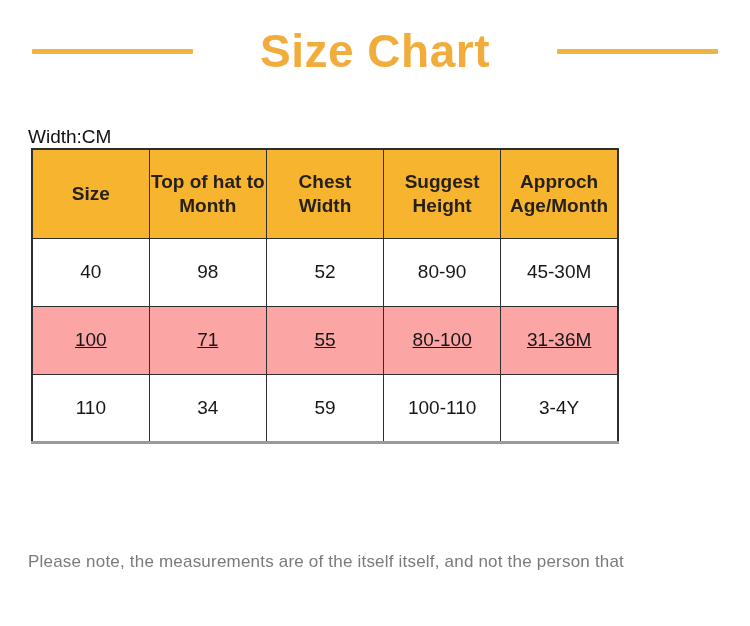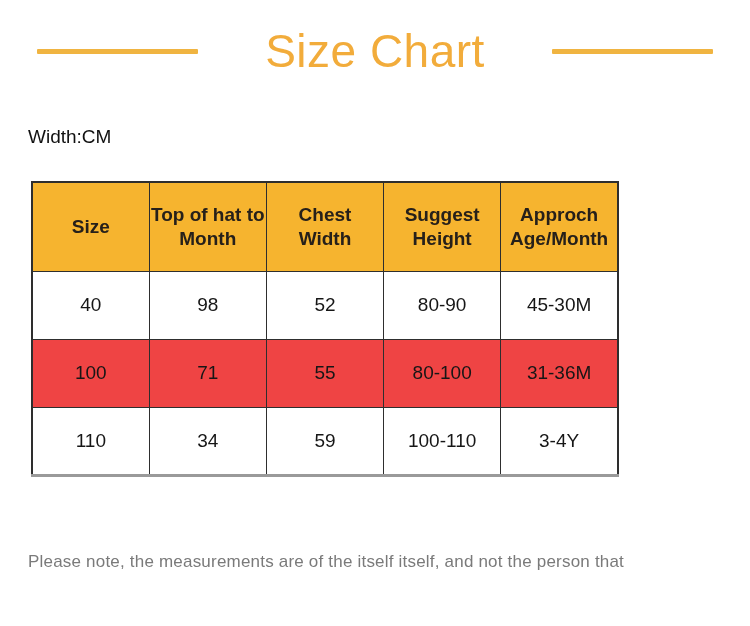--- a/index.html
+++ b/index.html
@@ -19,37 +19,37 @@
     align-items: center;
     justify-content: center;
   }
   .title-rule {
     width: 161px; height: 5px;
     background: #F0B441;
     border-radius: 1px;
   }
   .page-title {
     font-size: 46px;
-    font-weight: normal;
+    font-weight: bold;
     color: #F2AC3B;
     margin: 0 67px;
     letter-spacing: 0.5px;
     white-space: nowrap;
   }
   
   .unit-label {
     position: absolute;
     left: 28px; top: 126px;
     font-size: 19px;
     color: #111111;
   }
   
   table.size-table {
     position: absolute;
-    left: 31px; top: 181px;
+    left: 31px; top: 148px;
     width: 588px;
     border-collapse: collapse;
     table-layout: fixed;
     border: 2px solid #2e2e2e;
     border-bottom: 3px solid #9a9a9a;
   }
   table.size-table th, table.size-table td {
     border: 1.5px solid #2e2e2e;
     text-align: center;
     vertical-align: middle;
@@ -58,21 +58,21 @@
   }
   table.size-table thead th {
     background: #F6B42F;
     color: #26201a;
     font-weight: bold;
     height: 89px;
     white-space: pre-line;
     line-height: 1.25;
   }
   table.size-table tbody td { height: 68px; background: #ffffff; }
-  table.size-table tbody tr.alt td { background: #ef4444; }
+  table.size-table tbody tr.alt td { background: #fca5a5; text-decoration: underline; }
   
   .notes {
     position: absolute;
     left: 28px; top: 486px;
     font-size: 17px;
     line-height: 30.5px;
     color: #7a7a7a;
     white-space: pre;
     letter-spacing: 0.2px;
   }

